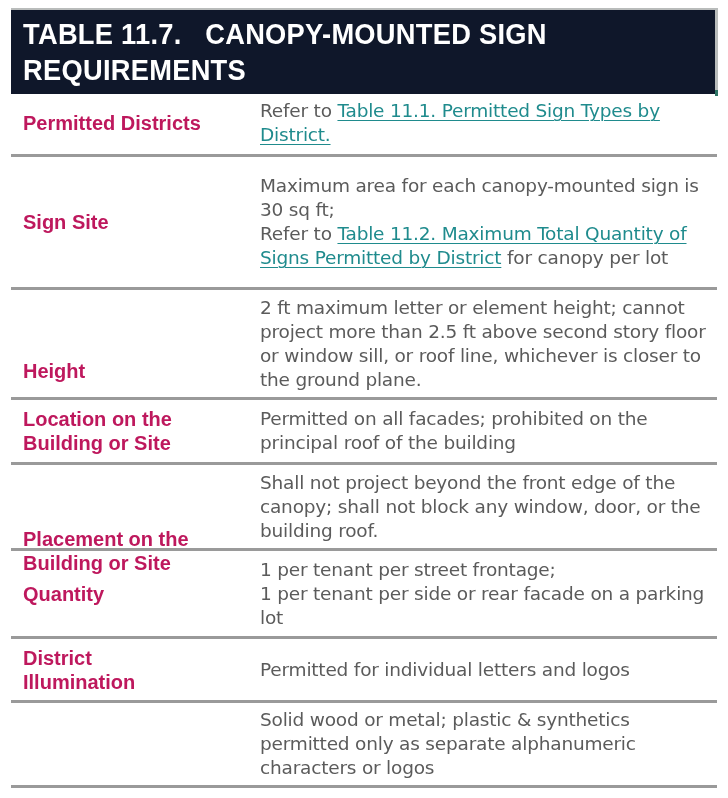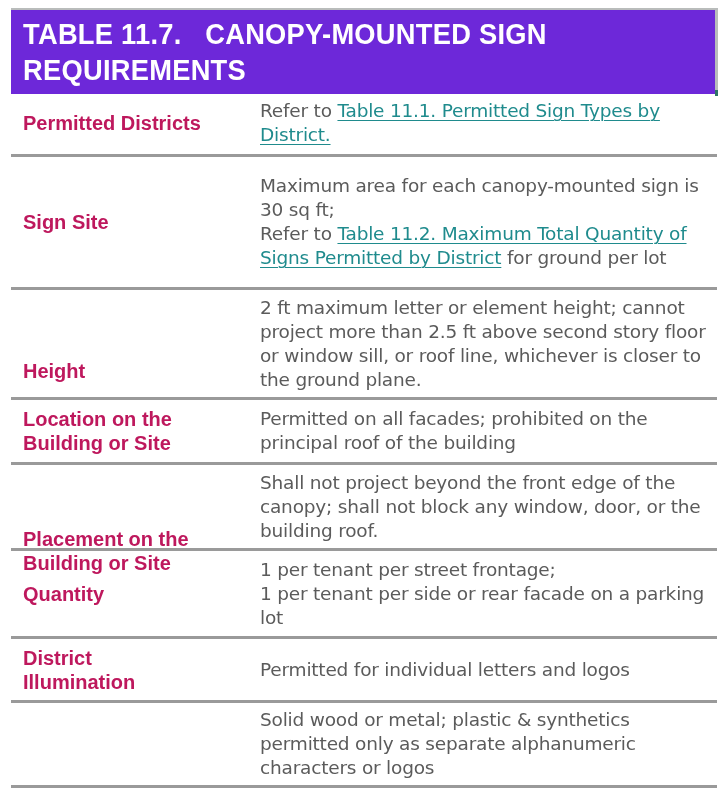--- a/index.html
+++ b/index.html
@@ -15,21 +15,21 @@
       font-family: "DejaVu Sans", sans-serif;
     }
     .table-wrap {
       position: absolute;
       left: 11px;
       top: 8px;
       width: 707px;
     }
     .title-bar {
       position: relative;
-      background: #6d28d9;
+      background: #0f172a;
       border-top: 2px solid #b9bcbb;
       border-right: 3px solid #b9bcbb;
       height: 82px;
       box-sizing: content-box;
       padding: 1px;
     }
     .title-bar::after {
       content: "";
       position: absolute;
       right: -3px;
@@ -123,21 +123,21 @@
           <span>Refer to </span><span class="link">Table 11.1. Permitted Sign Types by District.</span><span></span>
         </span>
       </div>
     </div>
 
     <div class="row" style="top:65px;height:133px;">
       <div class="label" style="top:0;height:130px;">Sign Site</div>
       <div class="value" style="top:0;height:130px;">
         <span class="inner">
           <span class="line">Maximum area for each canopy-mounted sign is 30 sq ft;</span>
-          <span>Refer to </span><span class="link">Table 11.2. Maximum Total Quantity of Signs Permitted by District</span><span> for ground per lot</span>
+          <span>Refer to </span><span class="link">Table 11.2. Maximum Total Quantity of Signs Permitted by District</span><span> for canopy per lot</span>
         </span>
       </div>
     </div>
 
     <div class="row" style="top:198px;height:110px;">
       <div class="label" style="top:0;height:107px;margin-top:27px;">Height</div>
       <div class="value" style="top:0;height:107px;">
         <span class="inner">2 ft maximum letter or element height; cannot project more than 2.5 ft above second story floor or window sill, or roof line, whichever is closer to the ground plane.</span>
       </div>
     </div>

